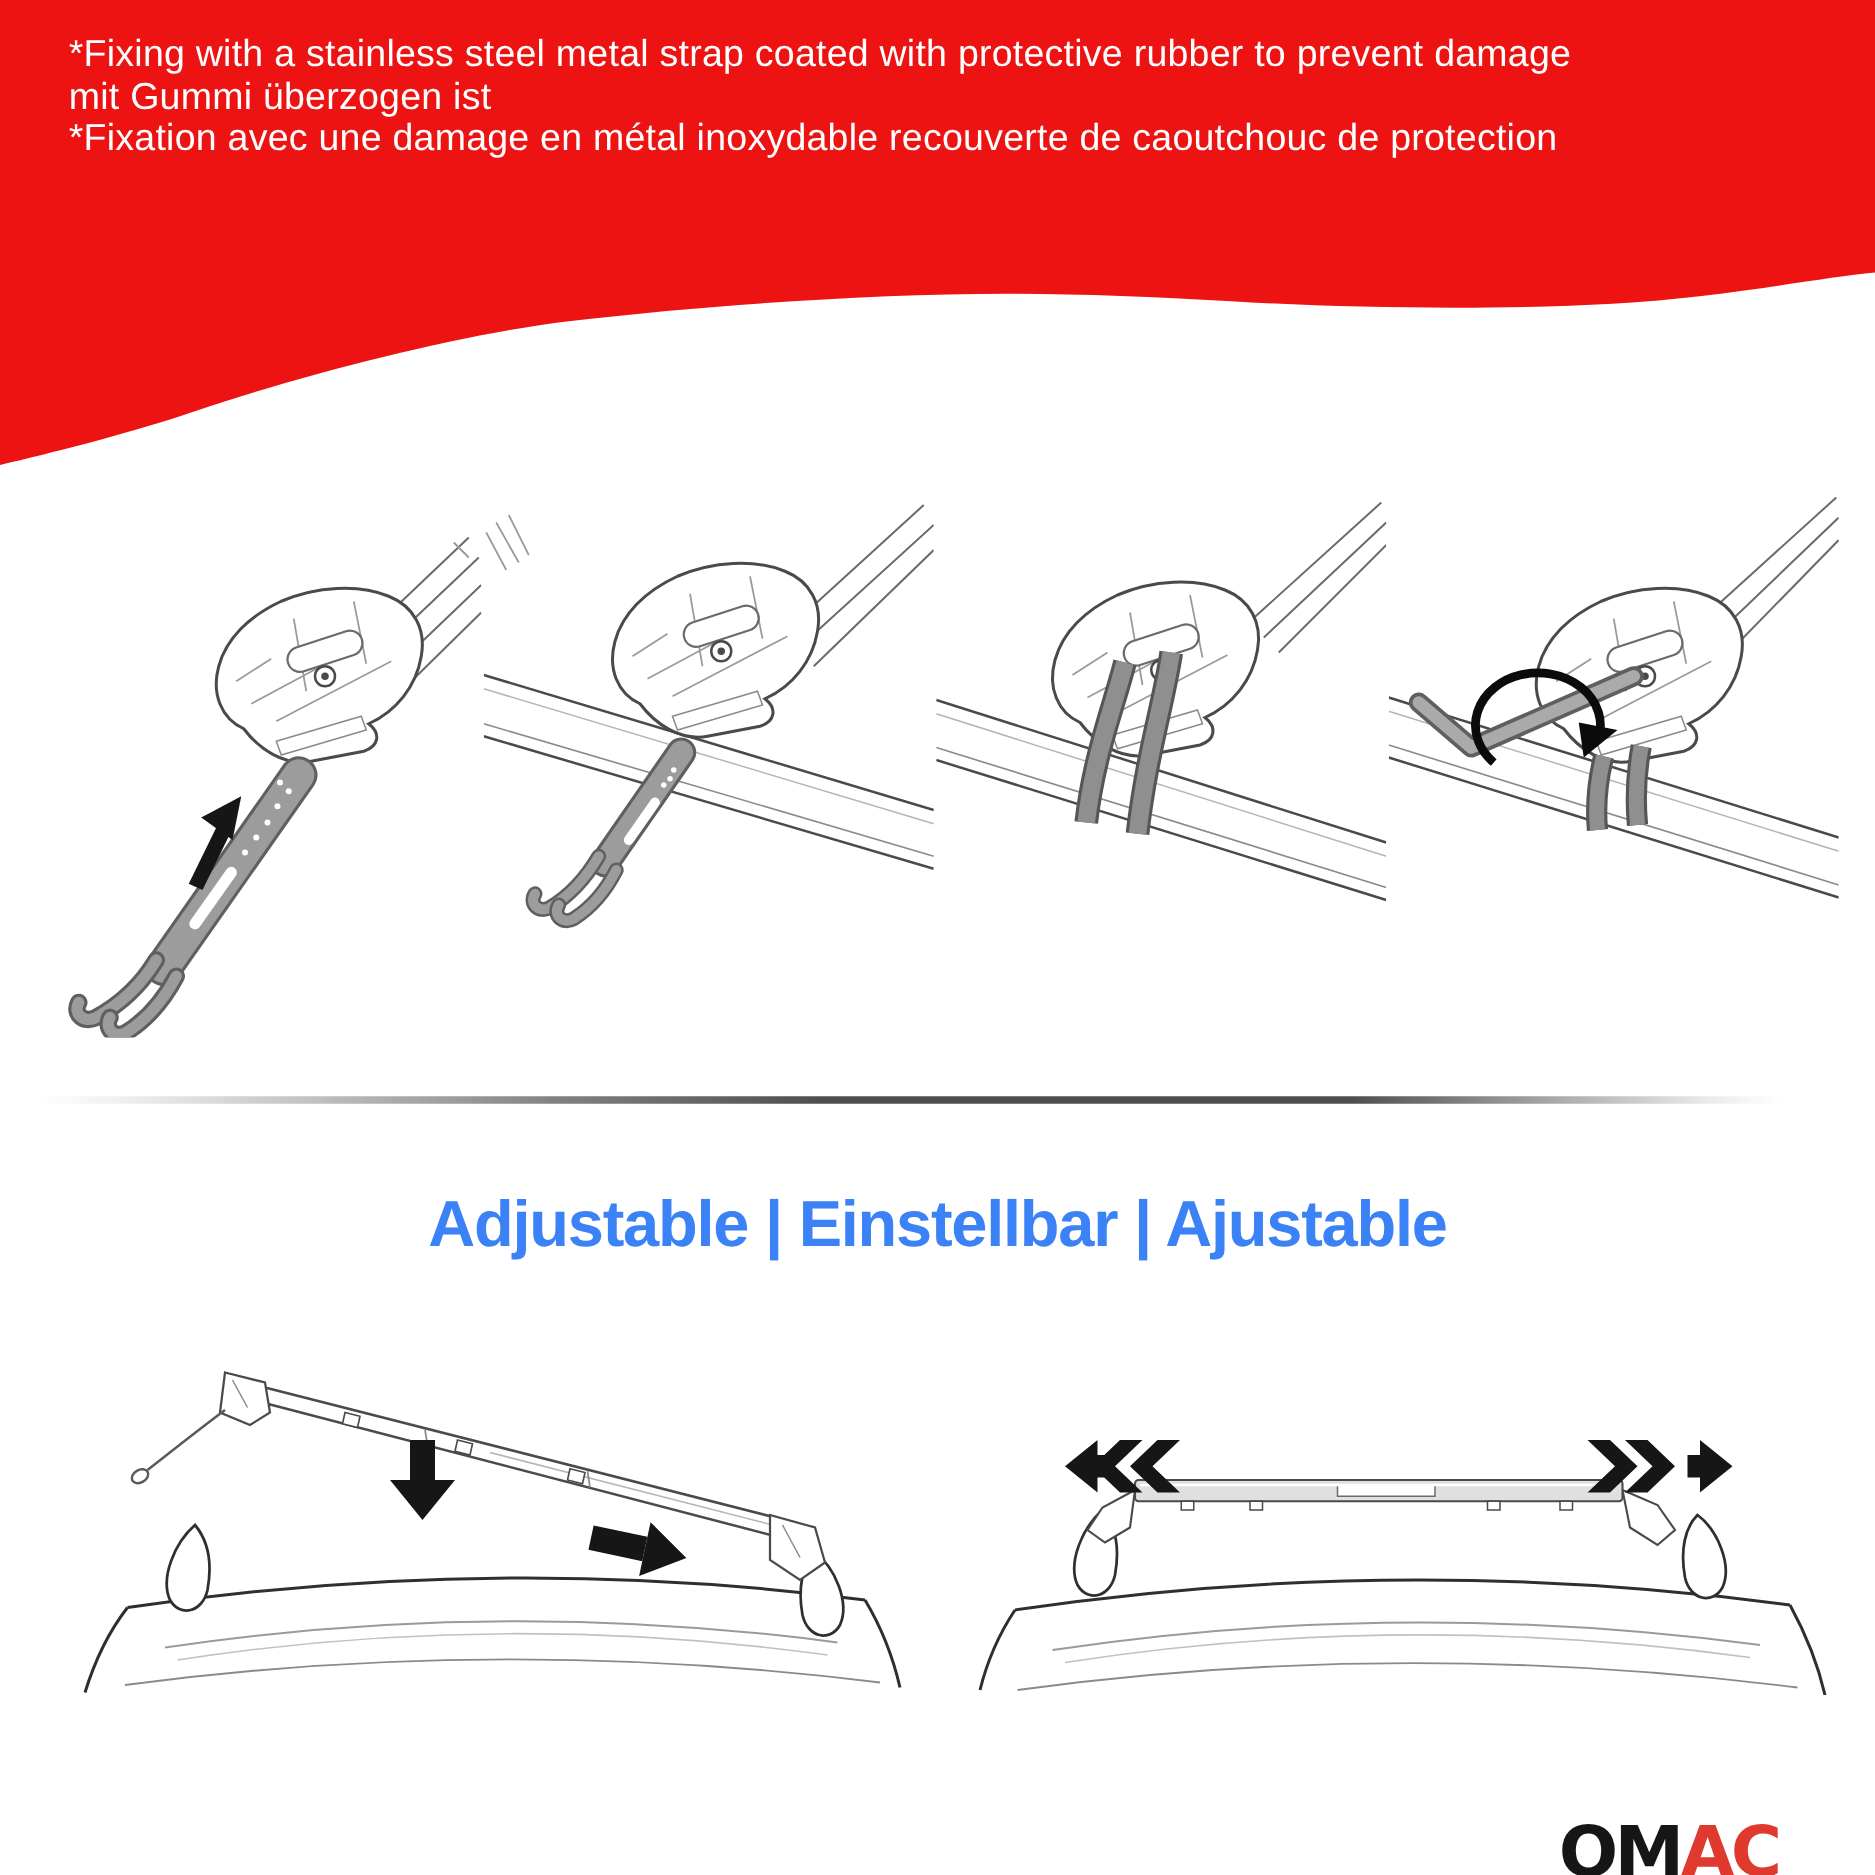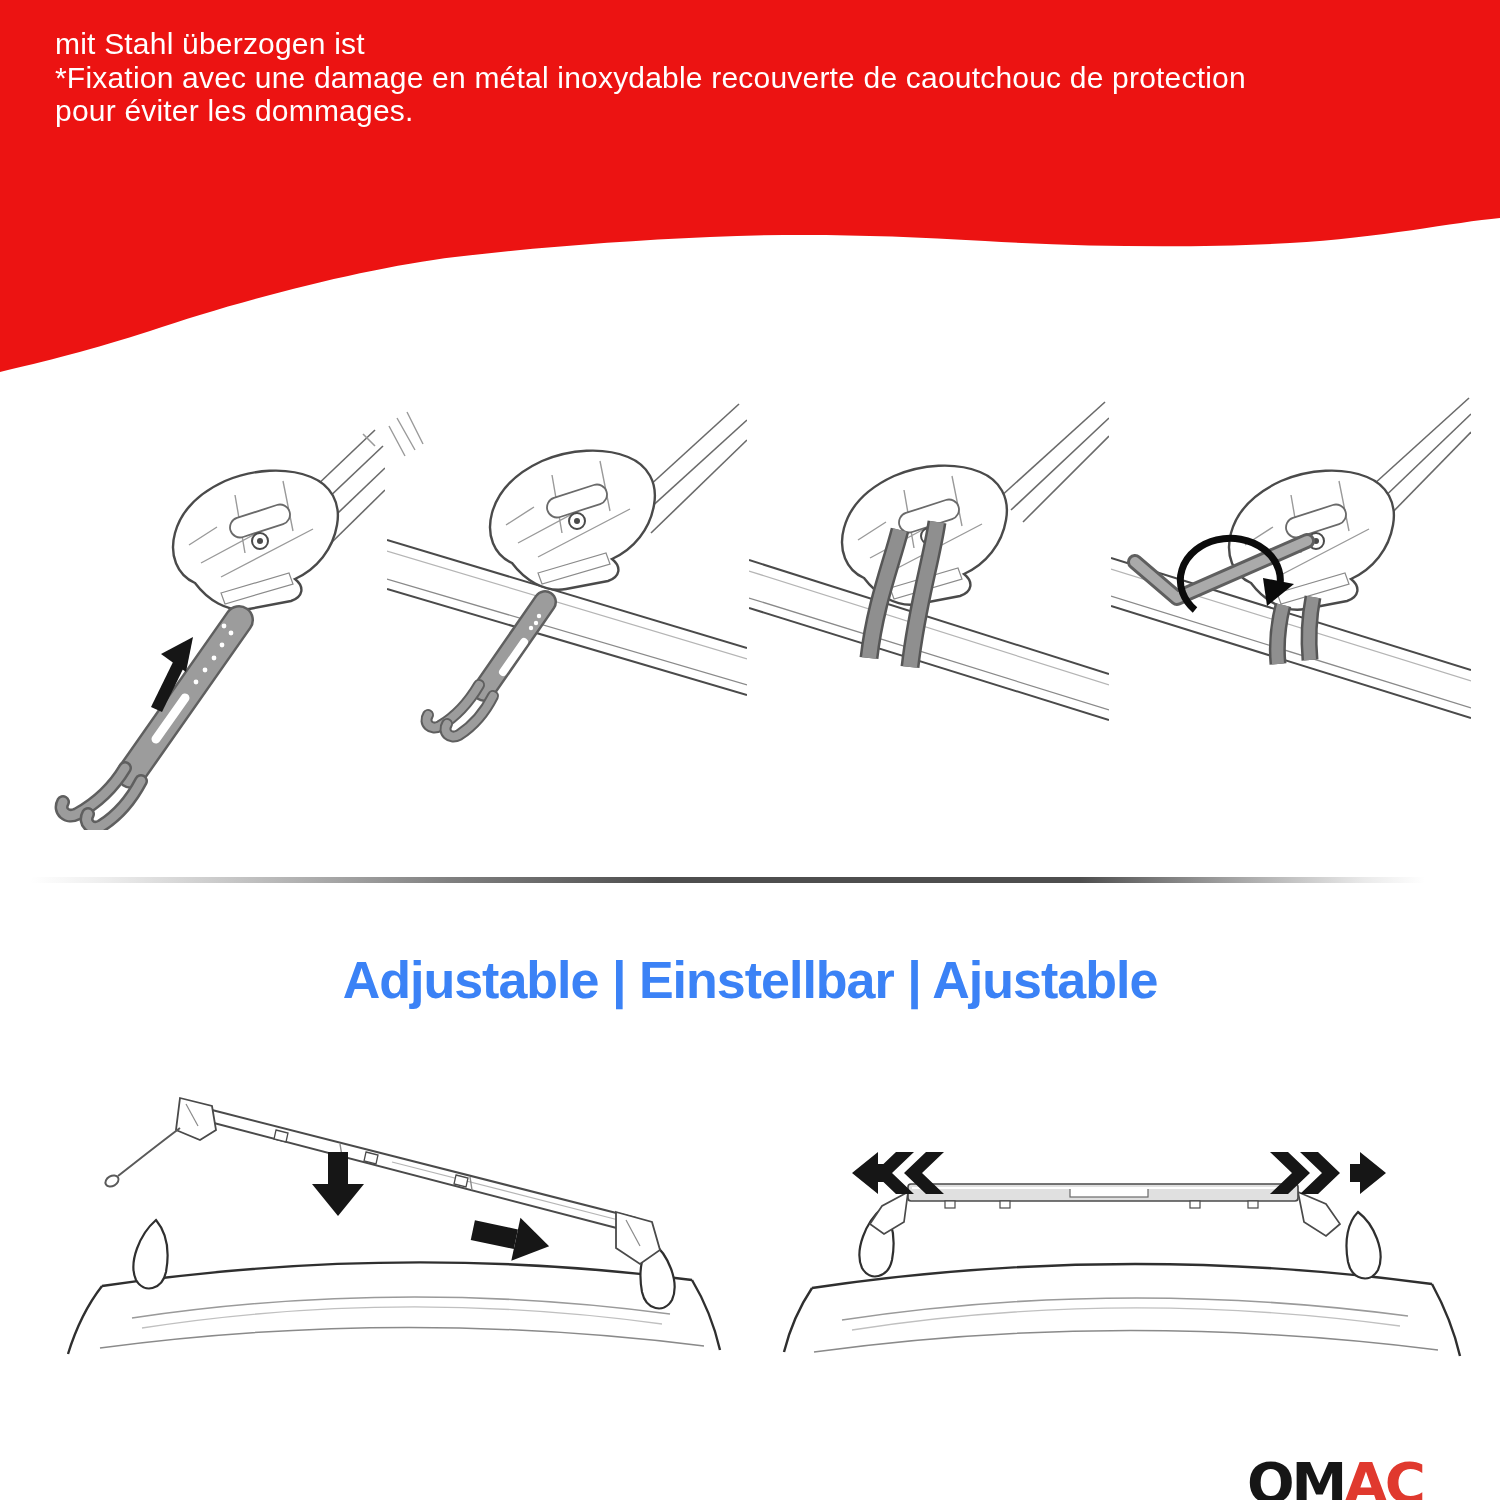--- a/index.html
+++ b/index.html
@@ -30,23 +30,23 @@
 
 <div class="page">
 
   <svg class="banner-curve" width="1500" height="380" viewBox="0 0 1500 380">
     <path d="M0,0 H1500 V218 C1455,222 1380,238 1290,243 C1200,248 1085,247 985,241
          C885,235 800,233 710,237 C620,241 540,247 455,257
          C370,267 240,300 150,331 C95,349 42,362 0,372 Z" fill="#ec1312"></path>
   </svg>
 
   <div class="banner-text">
-    <div>mit Stahl überzogen ist</div>
+    <div>*Fixing with a stainless steel metal strap coated with protective rubber to prevent damage</div>
+    <div>mit Gummi überzogen ist</div>
     <div>*Fixation avec une damage en métal inoxydable recouverte de caoutchouc de protection</div>
-    <div>pour éviter les dommages.</div>
   </div>
 
   <div class="steps">
 
     <svg width="360" height="440" viewBox="0 0 360 440">
       <defs>
         <g id="clamp">
           <path d="M30,118 C12,110 4,90 10,68 C16,46 34,28 60,16 C88,4 122,2 146,12
                    C166,20 176,38 172,60 C168,84 152,104 130,114 C140,122 138,132 126,136
                    L84,144 C62,148 42,134 30,118 Z" fill="#ffffff" stroke="#4a4a4a" stroke-width="2.4"></path>

